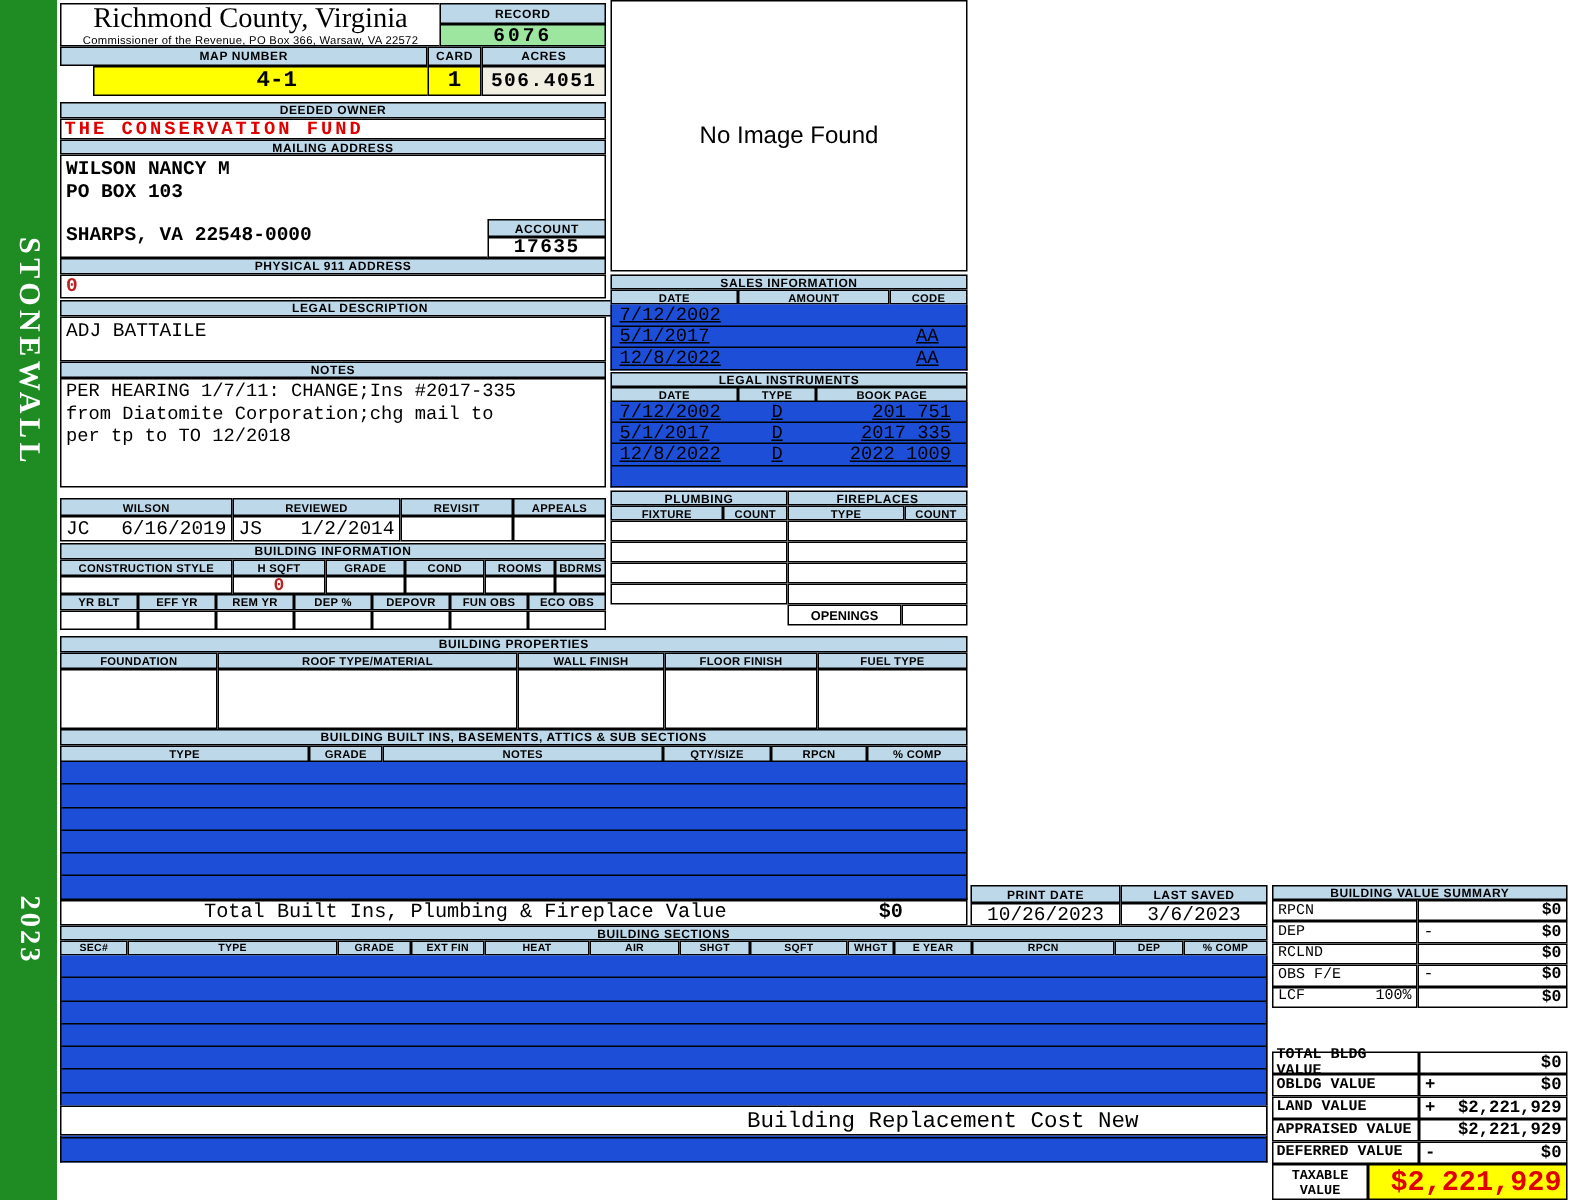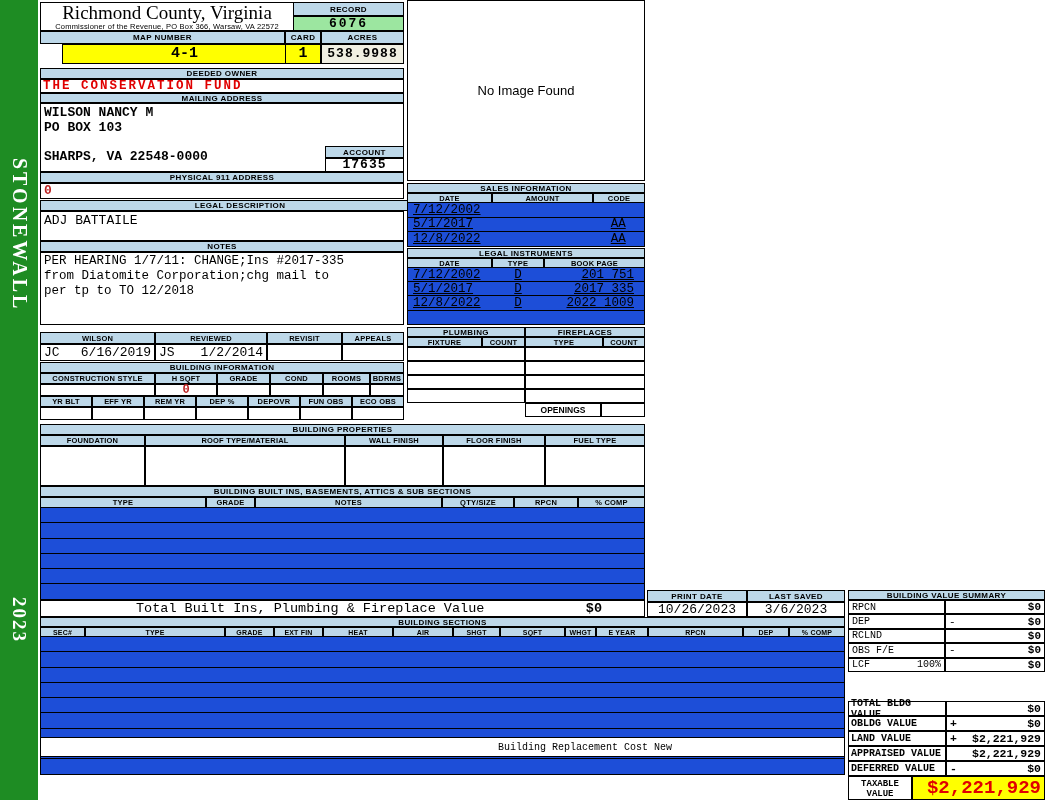--- a/index.html
+++ b/index.html
@@ -42,21 +42,21 @@
     <div style="font:7.5px 'Liberation Sans',sans-serif;letter-spacing:.2px;">Commissioner of the Revenue, PO Box 366, Warsaw, VA 22572</div>
   </div>
   <div class="abs bar" style="left:293px;top:2px;width:111px;height:14px;">RECORD</div>
   <div class="abs cell mono" style="left:293px;top:16px;width:111px;height:15px;background:var(--c-green);font-weight:bold;font-size:13px;text-align:center;line-height:13px;letter-spacing:2px;">6076</div>
 
   <div class="abs bar" style="left:40px;top:31px;width:245px;height:13px;">MAP NUMBER</div>
   <div class="abs bar" style="left:285px;top:31px;width:36px;height:13px;">CARD</div>
   <div class="abs bar" style="left:321px;top:31px;width:83px;height:13px;">ACRES</div>
   <div class="abs cell mono" style="left:40px;top:44px;width:245px;height:20px;background:var(--c-yellow);font-weight:bold;font-size:15px;text-align:center;line-height:18px;margin-left:22px;">4-1</div>
   <div class="abs cell mono" style="left:285px;top:44px;width:36px;height:20px;background:var(--c-yellow);font-weight:bold;font-size:15px;text-align:center;line-height:18px;">1</div>
-  <div class="abs cell mono" style="left:321px;top:44px;width:83px;height:20px;background:var(--c-cream);font-weight:bold;font-size:13px;text-align:center;line-height:18px;letter-spacing:1px;">538.9988</div>
+  <div class="abs cell mono" style="left:321px;top:44px;width:83px;height:20px;background:var(--c-cream);font-weight:bold;font-size:13px;text-align:center;line-height:18px;letter-spacing:1px;">506.4051</div>
 
   <div class="abs bar" style="left:40px;top:68px;width:364px;height:11px;">DEEDED OWNER</div>
   <div class="abs cell mono" style="left:40px;top:79px;width:364px;height:14px;color:var(--c-red);font-weight:bold;font-size:12.5px;letter-spacing:2px;line-height:13px;padding-left:2px;">THE CONSERVATION FUND</div>
 
   <div class="abs bar" style="left:40px;top:93px;width:364px;height:10px;">MAILING ADDRESS</div>
   <div class="abs cell" style="left:40px;top:103px;width:364px;height:69px;">
     <div class="abs mono" style="left:3px;top:1px;font-size:13px;font-weight:600;">WILSON NANCY M</div>
     <div class="abs mono" style="left:3px;top:16px;font-size:13px;font-weight:600;">PO BOX 103</div>
     <div class="abs mono" style="left:3px;top:45px;font-size:13px;font-weight:600;">SHARPS, VA 22548-0000</div>
   </div>
@@ -191,25 +191,25 @@
     <div class="erow" style="height:15.3px"></div>
     <div class="erow" style="height:15.3px"></div>
     <div class="erow" style="height:15.3px"></div>
     <div class="erow" style="height:15.3px"></div>
     <div class="erow" style="height:15.3px"></div>
     <div class="erow" style="height:15.3px"></div>
     <div class="erow" style="height:15.3px"></div>
     <div class="erow" style="height:15.3px"></div>
     <div class="erow" style="height:15.3px"></div>
   </div>
-  <div class="abs cell rowflex mono" style="left:40px;top:737px;width:805px;height:20px;font-size:10px;padding-left:457px;">
+  <div class="abs cell rowflex mono" style="left:40px;top:737px;width:805px;height:20px;font-size:15px;padding-left:457px;">
     <span>Building Replacement Cost New</span>
   </div>
 
-  <div class="abs cell rowflex" style="left:407px;top:0;width:238px;height:181px;justify-content:center;font-size:13px;">
+  <div class="abs cell rowflex" style="left:407px;top:0;width:238px;height:181px;justify-content:center;font-size:16px;">
     <span>No Image Found</span>
   </div>
 
   <div class="abs bar" style="left:407px;top:183px;width:238px;height:10px;">SALES INFORMATION</div>
   <div class="abs hrow" style="left:407px;top:193px;width:238px;height:10px;">
     <div class="hc" style="width:85px">DATE</div>
     <div class="hc" style="width:101px">AMOUNT</div>
     <div class="hc" style="width:52px">CODE</div>
   </div>
   <div class="abs etab mono" style="left:407px;top:203px;width:238px;height:44px;font-size:12.5px;">

